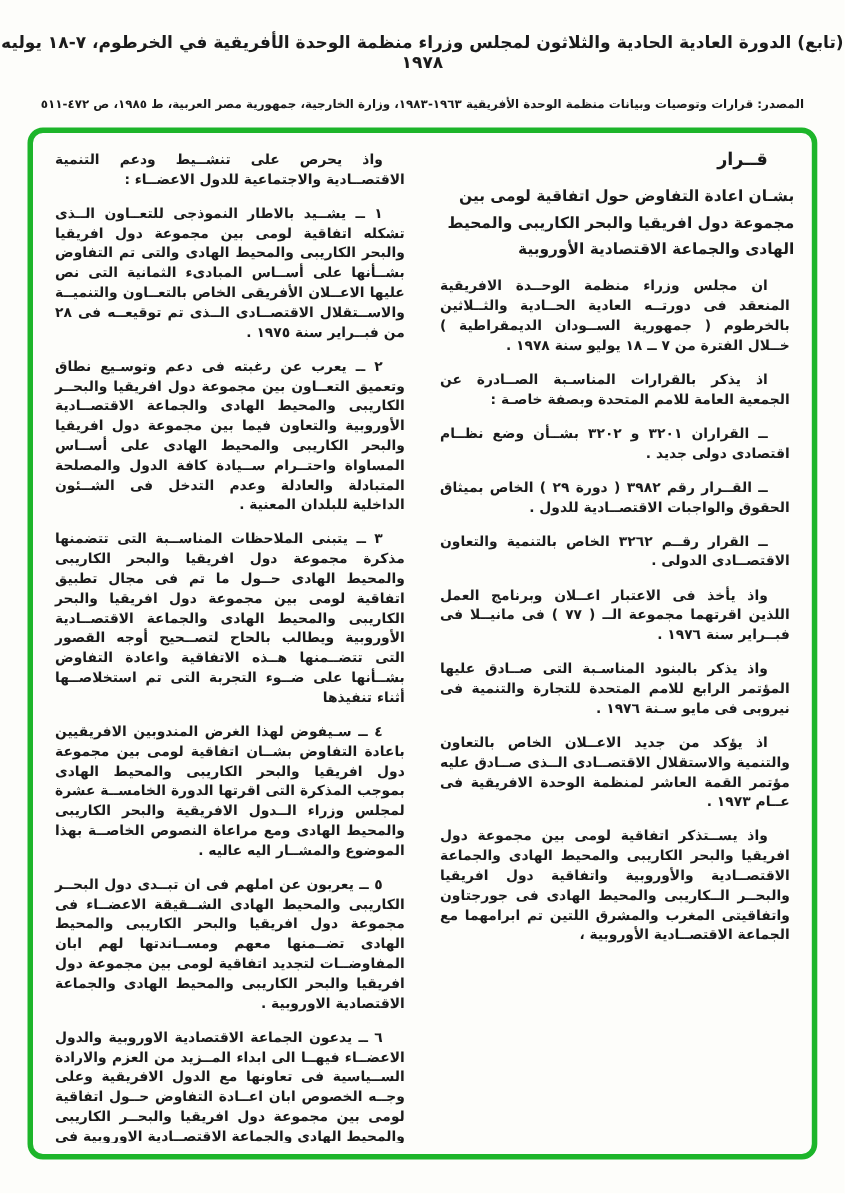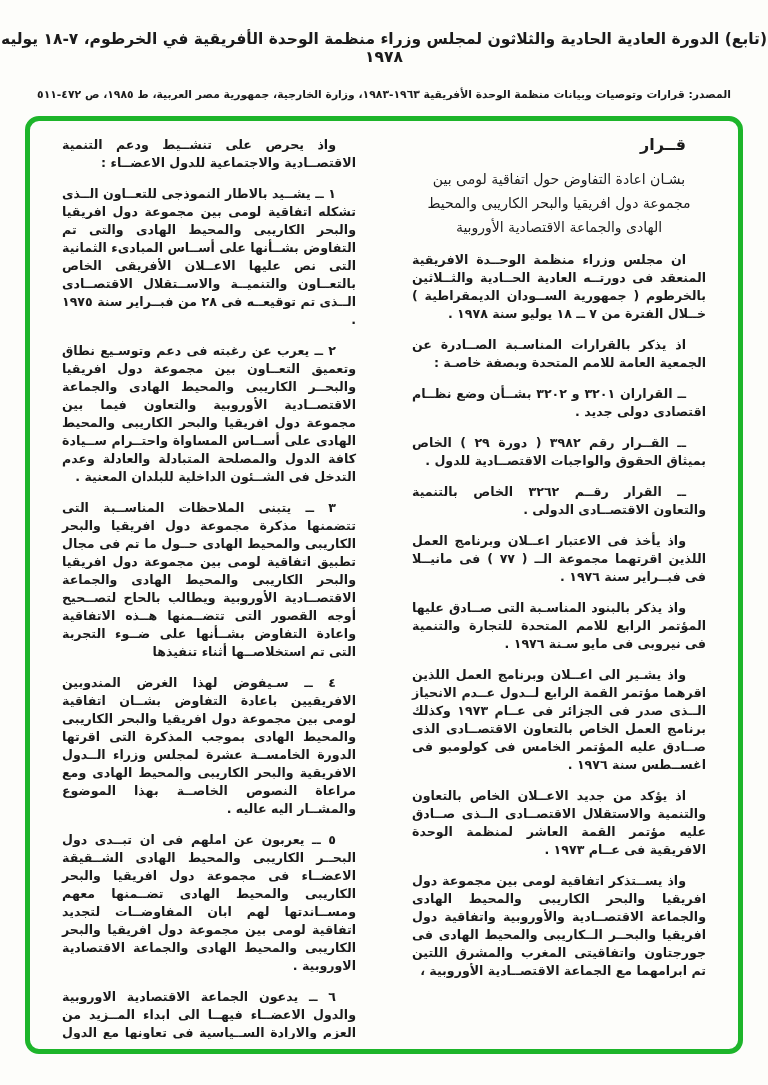--- a/index.html
+++ b/index.html
@@ -11,29 +11,29 @@
   .header-line1{font-size:15.5px;font-weight:bold;letter-spacing:-0.2px;}
   .header-line2{font-size:10.8px;font-weight:bold;margin-top:22px;}
   .frame{
     box-sizing:border-box;width:718px;height:938px;margin:15px auto 0;
     border:5px solid #1db52a;border-radius:14px;padding:15px 16px 10px;
     background:transparent;
   }
   .columns{display:flex;gap:24px;direction:rtl;height:100%;overflow:hidden;}
   .col{flex:1;min-width:0;font-size:12.6px;font-weight:bold;line-height:18px;
        text-align:justify;overflow:hidden;}
-  .col p{margin:0 16px 13px;text-indent:20px;}
+  .col p{margin:0 4px 13px;text-indent:20px;}
   .col p.dash-item{text-indent:20px;}
   .docref{
     direction:ltr;text-align:left;font-family:"DejaVu Serif","Liberation Serif",serif;
     font-size:14.5px;font-weight:bold;margin:2px 0 18px;letter-spacing:0.4px;
     text-indent:0;
   }
   .res-heading{font-size:16px;font-weight:bold;margin:0 0 14px;text-indent:0;}
-  .res-title{text-align:center;font-size:14px;line-height:24px;font-weight:normal;margin:0 0 12px;}
+  .res-title{font-size:14px;line-height:24px;font-weight:bold;margin:0 0 12px;}
   .res-title div{text-indent:0;}
   .page-number{direction:rtl;text-align:center;font-size:15px;font-weight:bold;margin-top:28px;}
 </style>
 </head>
 <body>
 
 <div class="page" style="background: rgb(253, 253, 250); color: rgb(27, 27, 27);">
 
   <div class="header">
     <div class="header-line1">(تابع) الدورة العادية الحادية والثلاثون لمجلس وزراء منظمة الوحدة الأفريقية في الخرطوم، ٧-١٨ يوليه ١٩٧٨</div>
@@ -50,21 +50,20 @@
           <div>مجموعة دول افريقيا والبحر الكاريبى والمحيط</div>
           <div>الهادى والجماعة الاقتصادية الأوروبية</div>
         </div>
         <p>ان مجلس وزراء منظمة الوحــدة الافريقية المنعقد فى دورتــه العادية الحــادية والثــلاثين بالخرطوم ( جمهورية الســودان الديمقراطية ) خــلال الفترة من ٧ ــ ١٨ يوليو سنة ١٩٧٨ .</p>
         <p>اذ يذكر بالقرارات المناسـبة الصــادرة عن الجمعية العامة للامم المتحدة وبصفة خاصـة :</p>
         <p class="dash-item">ــ القراران ٣٢٠١ و ٣٢٠٢ بشــأن وضع نظــام اقتصادى دولى جديد .</p>
         <p class="dash-item">ــ القــرار رقم ٣٩٨٢ ( دورة ٢٩ ) الخاص بميثاق الحقوق والواجبات الاقتصــادية للدول .</p>
         <p class="dash-item">ــ القرار رقــم ٣٢٦٢ الخاص بالتنمية والتعاون الاقتصــادى الدولى .</p>
         <p>واذ يأخذ فى الاعتبار اعــلان وبرنامج العمل اللذين اقرتهما مجموعة الــ ( ٧٧ ) فى مانيــلا فى فبــراير سنة ١٩٧٦ .</p>
         <p>واذ يذكر بالبنود المناسـبة التى صــادق عليها المؤتمر الرابع للامم المتحدة للتجارة والتنمية فى نيروبى فى مايو سـنة ١٩٧٦ .</p>
-        <p>واذ يشـير الى اعــلان وبرنامج العمل اللذين اقرهما مؤتمر القمة الرابع لــدول عــدم الانحياز الــذى صدر فى الجزائر فى عــام ١٩٧٣ وكذلك برنامج العمل الخاص بالتعاون الاقتصــادى الذى صــادق عليه المؤتمر الخامس فى كولومبو فى اغســطس سنة ١٩٧٦ .</p>
         <p>اذ يؤكد من جديد الاعــلان الخاص بالتعاون والتنمية والاستقلال الاقتصــادى الــذى صــادق عليه مؤتمر القمة العاشر لمنظمة الوحدة الافريقية فى عــام ١٩٧٣ .</p>
         <p>واذ يســتذكر اتفاقية لومى بين مجموعة دول افريقيا والبحر الكاريبى والمحيط الهادى والجماعة الاقتصــادية والأوروبية واتفاقية دول افريقيا والبحــر الــكاريبى والمحيط الهادى فى جورجتاون واتفاقيتى المغرب والمشرق اللتين تم ابرامهما مع الجماعة الاقتصــادية الأوروبية ،</p>
       </div>
 
       <div class="col">
         <p>واذ يحرص على تنشــيط ودعم التنمية الاقتصــادية والاجتماعية للدول الاعضــاء :</p>
         <p>١ ــ يشــيد بالاطار النموذجى للتعــاون الــذى تشكله اتفاقية لومى بين مجموعة دول افريقيا والبحر الكاريبى والمحيط الهادى والتى تم التفاوض بشــأنها على أســاس المبادىء الثمانية التى نص عليها الاعــلان الأفريقى الخاص بالتعــاون والتنميــة والاســتقلال الاقتصــادى الــذى تم توقيعــه فى ٢٨ من فبــراير سنة ١٩٧٥ .</p>
         <p>٢ ــ يعرب عن رغبته فى دعم وتوسـيع نطاق وتعميق التعــاون بين مجموعة دول افريقيا والبحــر الكاريبى والمحيط الهادى والجماعة الاقتصــادية الأوروبية والتعاون فيما بين مجموعة دول افريقيا والبحر الكاريبى والمحيط الهادى على أســاس المساواة واحتــرام ســيادة كافة الدول والمصلحة المتبادلة والعادلة وعدم التدخل فى الشــئون الداخلية للبلدان المعنية .</p>
         <p>٣ ــ يتبنى الملاحظات المناســبة التى تتضمنها مذكرة مجموعة دول افريقيا والبحر الكاريبى والمحيط الهادى حــول ما تم فى مجال تطبيق اتفاقية لومى بين مجموعة دول افريقيا والبحر الكاريبى والمحيط الهادى والجماعة الاقتصــادية الأوروبية ويطالب بالحاح لتصــحيح أوجه القصور التى تتضــمنها هــذه الاتفاقية واعادة التفاوض بشــأنها على ضــوء التجربة التى تم استخلاصــها أثناء تنفيذها</p>
         <p>٤ ــ سـيفوض لهذا الغرض المندوبين الافريقيين باعادة التفاوض بشــان اتفاقية لومى بين مجموعة دول افريقيا والبحر الكاريبى والمحيط الهادى بموجب المذكرة التى اقرتها الدورة الخامســة عشرة لمجلس وزراء الــدول الافريقية والبحر الكاريبى والمحيط الهادى ومع مراعاة النصوص الخاصــة بهذا الموضوع والمشــار اليه عاليه .</p>

